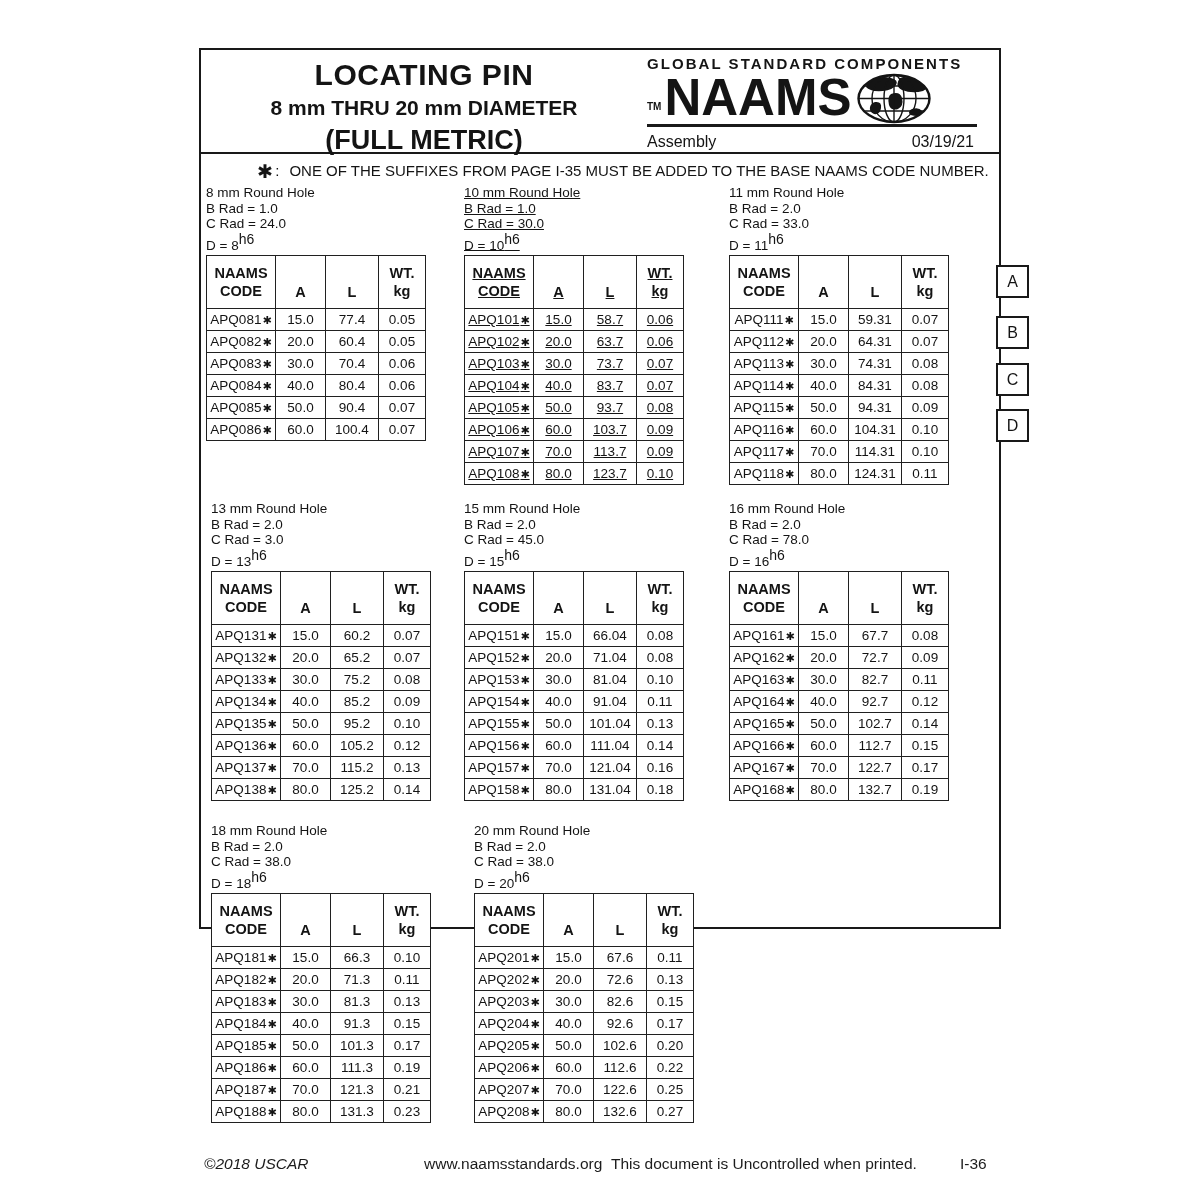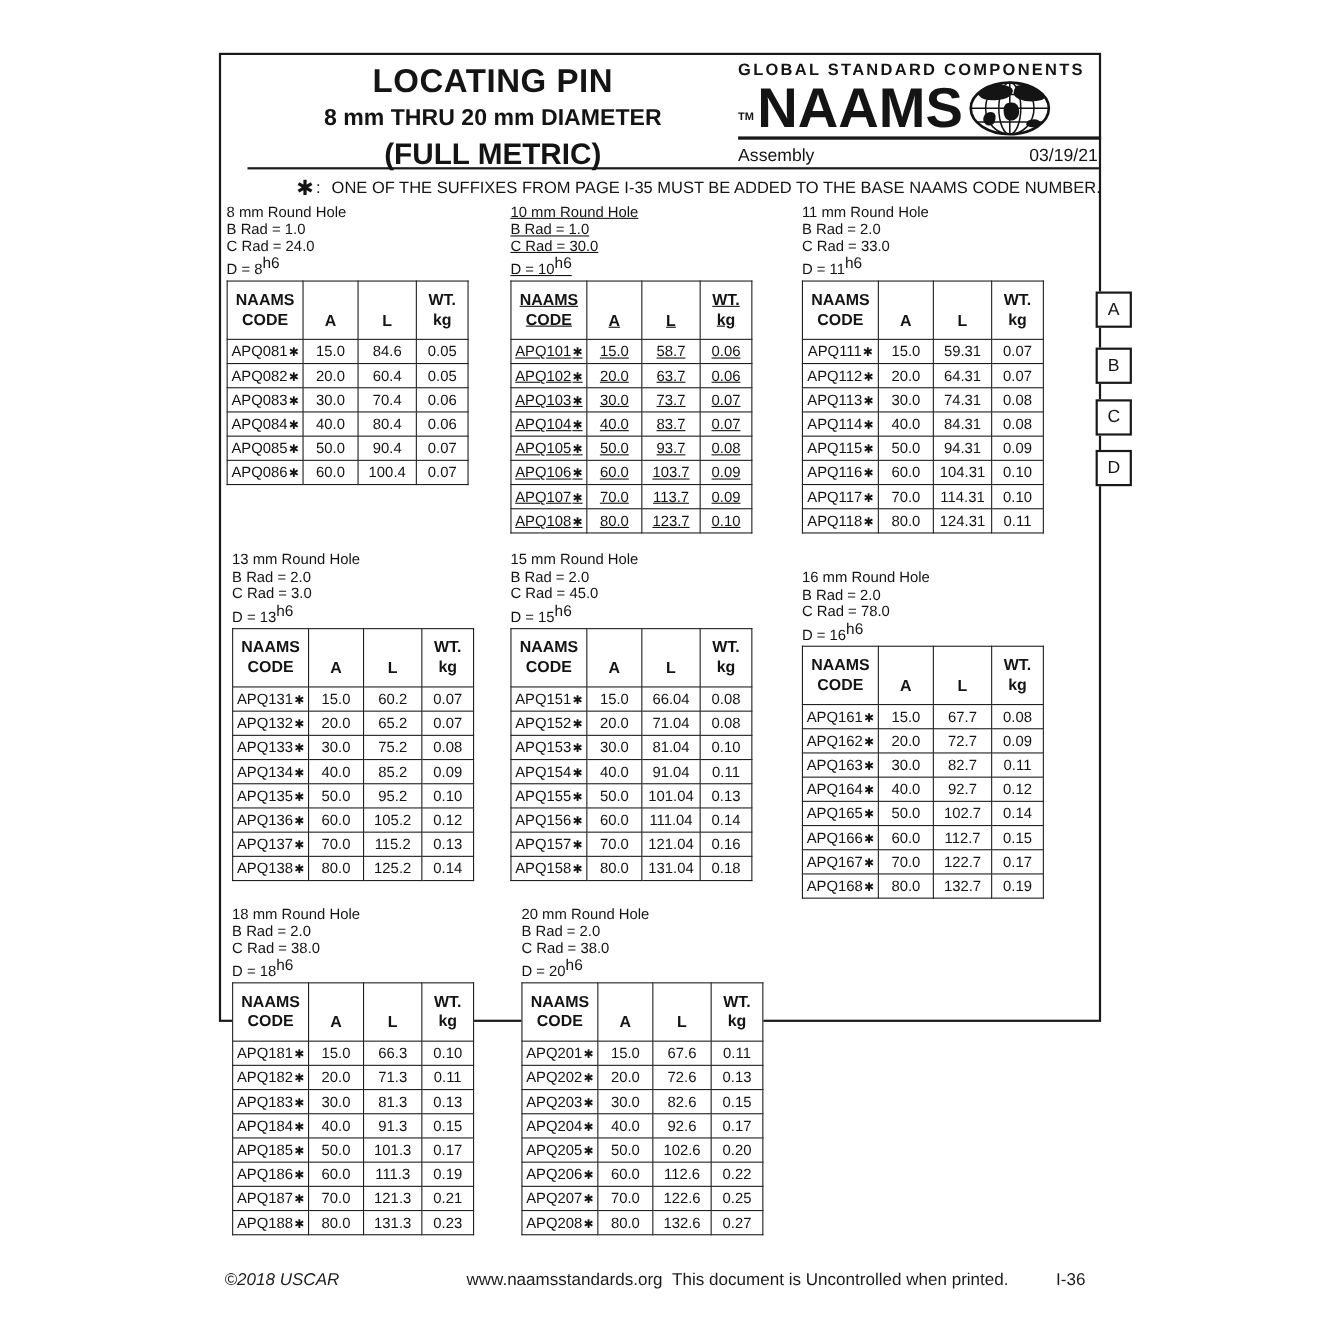--- a/index.html
+++ b/index.html
@@ -6,21 +6,21 @@
   body{
     width:1200px;height:1200px;position:relative;
     font-family:"Liberation Sans","DejaVu Sans",sans-serif;
     color:#141414;
   }
   .page{position:absolute;inset:0;background:#fff;}
 
   
   .doc{
     position:absolute;left:199px;top:48px;width:802px;height:881px;
-    border:2.5px solid #191919;background:#fff;box-sizing:border-box;padding-left:24px;
+    border:2.5px solid #191919;background:#fff;box-sizing:border-box;
   }
 
   
   .doc-header{position:relative;height:102px;border-bottom:2.5px solid #191919;}
   .title-block{position:absolute;left:0;top:8px;width:446px;text-align:center;font-weight:bold;}
   .t1{font-size:30px;line-height:34px;letter-spacing:.5px;}
   .t2{font-size:21px;line-height:32px;}
   .t3{font-size:27px;line-height:32px;}
   .brand-block{position:absolute;left:446px;top:5px;width:330px;}
   .tagline{font-size:15px;font-weight:bold;letter-spacing:2.05px;white-space:nowrap;}
@@ -38,21 +38,21 @@
   .note-colon{margin-right:10px;}
 
   
   .tables-area{position:absolute;inset:0;}
   .group{position:absolute;}
   .group:nth-child(1){left:5px;top:135px;}
   .group:nth-child(2){left:263px;top:135px;text-decoration:underline;}
   .group:nth-child(3){left:528px;top:135px;}
   .group:nth-child(4){left:10px;top:451px;}
   .group:nth-child(5){left:263px;top:451px;}
-  .group:nth-child(6){left:528px;top:467px;}
+  .group:nth-child(6){left:528px;top:451px;}
   .group:nth-child(7){left:10px;top:773px;}
   .group:nth-child(8){left:273px;top:773px;}
 
   .info{font-size:13.5px;line-height:15.5px;height:62px;margin-bottom:8px;}
   .info sup{font-size:14px;}
 
   .pin-table{border-collapse:collapse;background:#fff;}
   .pin-table th,.pin-table td{border:1.6px solid #202020;text-align:center;}
   .pin-table th{font-size:14.5px;font-weight:bold;height:45px;line-height:1.25;
     vertical-align:middle;padding:0 3px;}
@@ -145,21 +145,21 @@
           <th class="c-wt">
             <span>WT.</span><br>
             <span>kg</span>
           </th>
         </tr>
       </thead>
       <tbody>
               <tr>
                 <td><span>APQ081</span><span class="star">✱</span></td>
                 <td>15.0</td>
-                <td>84.6</td>
+                <td>77.4</td>
                 <td>0.05</td>
               </tr>
               <tr>
                 <td><span>APQ082</span><span class="star">✱</span></td>
                 <td>20.0</td>
                 <td>60.4</td>
                 <td>0.05</td>
               </tr>
               <tr>
                 <td><span>APQ083</span><span class="star">✱</span></td>

